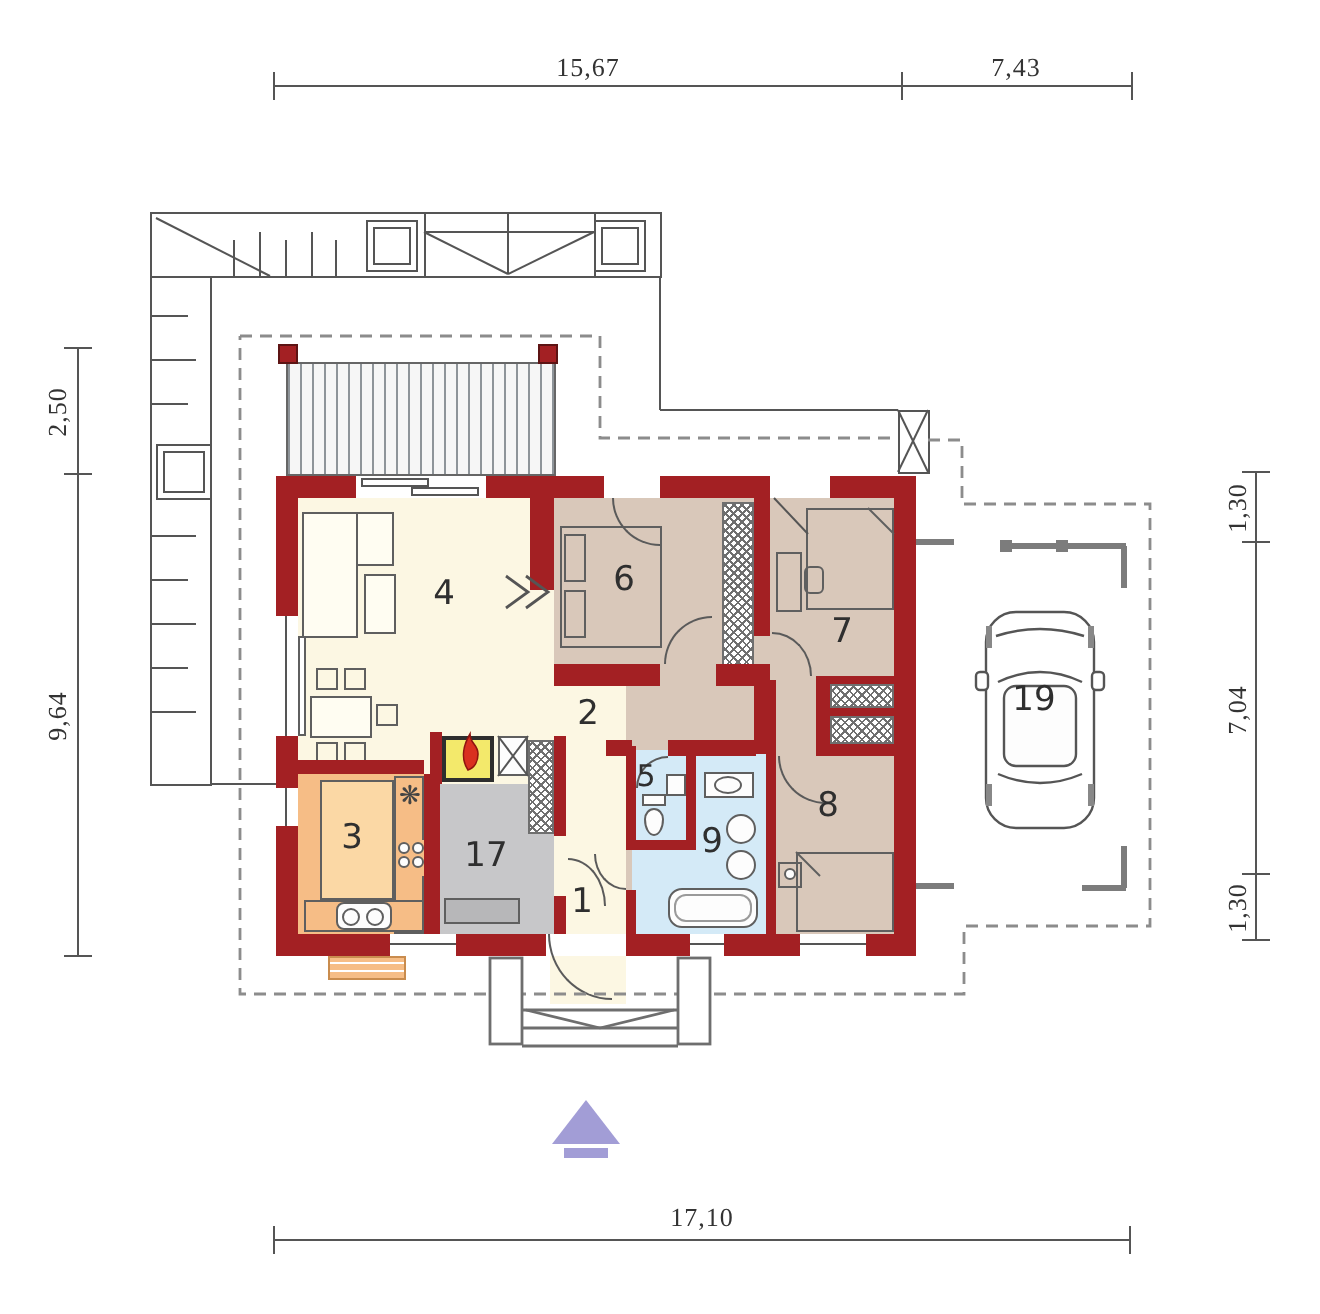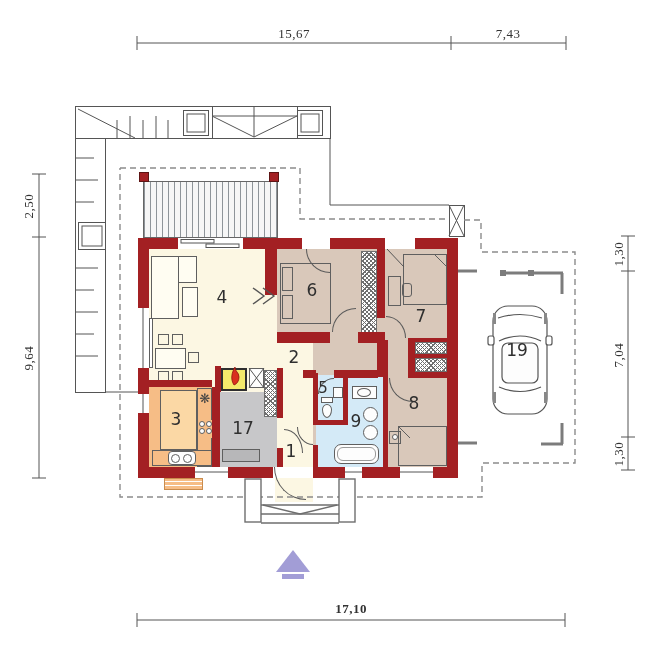--- a/index.html
+++ b/index.html
@@ -309,21 +309,21 @@
   <div class="rlabel" style="left:307px;top:379px;font-size:15px;">5</div>
   <div class="rlabel" style="left:296px;top:280px;">6</div>
   <div class="rlabel" style="left:405px;top:306px;">7</div>
   <div class="rlabel" style="left:398px;top:393px;">8</div>
   <div class="rlabel" style="left:340px;top:411px;">9</div>
   <div class="rlabel" style="left:227px;top:418px;">17</div>
   <div class="rlabel" style="left:501px;top:340px;">19</div>
 
   <div class="dim" style="left:266px;top:26px;">15,67</div>
   <div class="dim" style="left:480px;top:26px;">7,43</div>
-  <div class="dim" style="left:323px;top:601px;font-weight:bold;">17,10</div>
+  <div class="dim" style="left:323px;top:601px;">17,10</div>
   <div class="dim vert" style="left:1px;top:198px;">2,50</div>
   <div class="dim vert" style="left:1px;top:350px;">9,64</div>
   <div class="dim vert" style="left:591px;top:246px;">1,30</div>
   <div class="dim vert" style="left:591px;top:347px;">7,04</div>
   <div class="dim vert" style="left:591px;top:446px;">1,30</div>
 
   <div class="arrow-tri" style="left:276px;top:550px;"></div>
   <div class="arrow-bar" style="left:282px;top:574px;width:22px;height:5px;"></div>
 
 </div>

